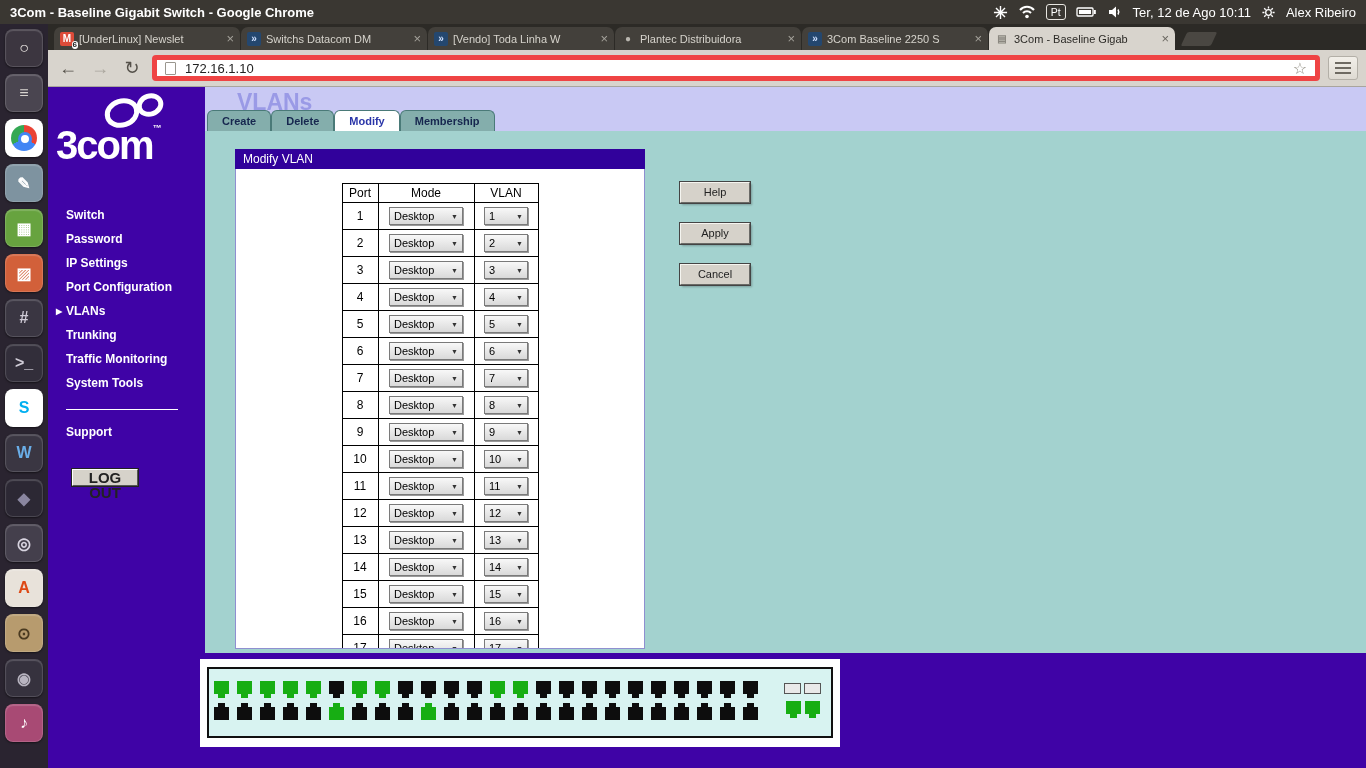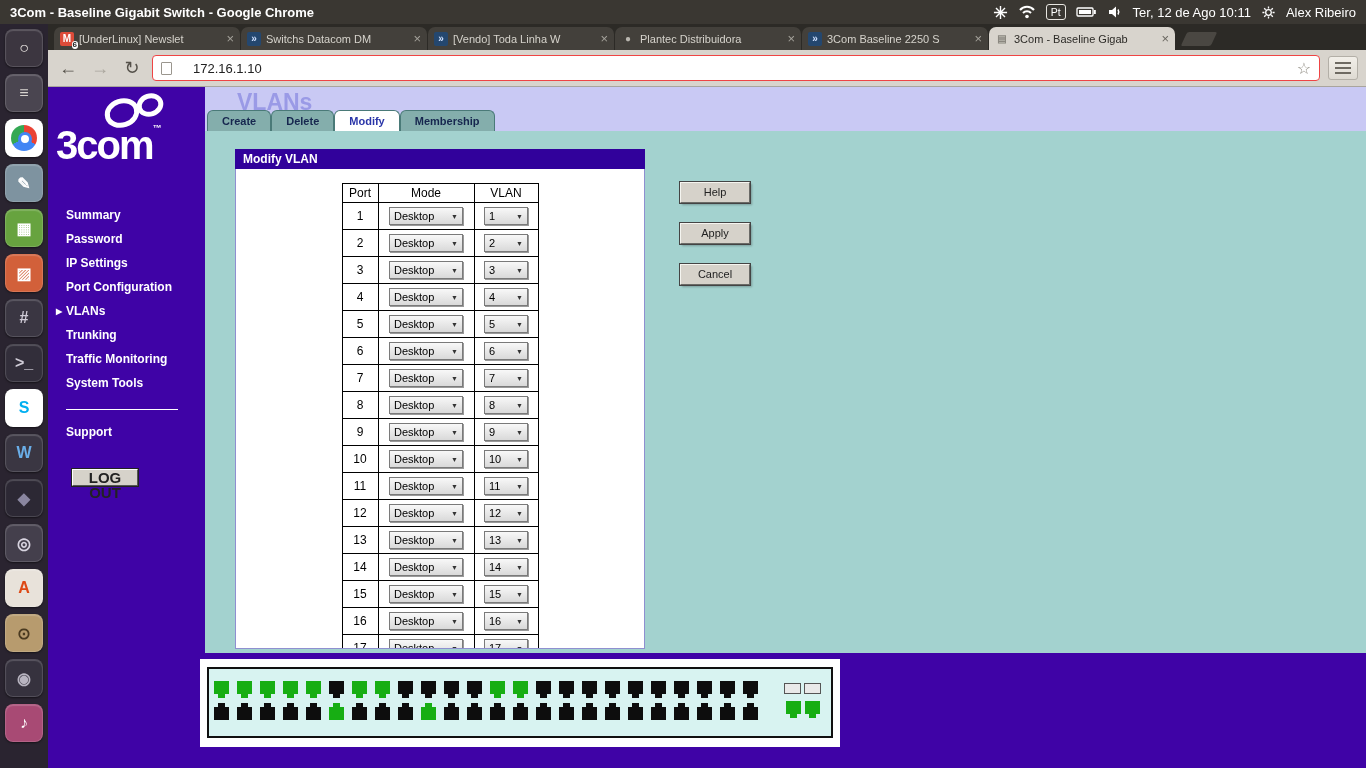--- a/index.html
+++ b/index.html
@@ -42,22 +42,22 @@
   .tclose{font-size:13px;color:#a5a29b;line-height:13px;flex:0 0 auto;}
   .tab.active .tclose{color:#6a6760;}
   .newtab{width:30px;height:14px;background:#4a4742;margin-left:8px;margin-bottom:4px;
           transform:skewX(-25deg);border-radius:2px;}
 
   .toolbar{position:absolute;left:0;top:26px;width:1318px;height:37px;background:#d8d4cd;
            border-bottom:1px solid #a9a59d;display:flex;align-items:center;padding:0 8px;gap:8px;}
   .navbtn{width:24px;height:24px;display:flex;align-items:center;justify-content:center;
           font-size:18px;color:#55514a;}
   .navbtn.disabled{color:#aaa69d;}
-  .urlbox{flex:1;height:26px;background:#fff;border:1px solid #ef4444;border-radius:4px;
-          display:flex;align-items:center;padding:0 8px;gap:21px;}
+  .urlbox{flex:1;height:26px;background:#fff;border:5px solid #ef4444;border-radius:4px;
+          display:flex;align-items:center;padding:0 8px;gap:9px;}
   .page-ico{width:11px;height:13px;border:1.5px solid #9a968e;border-radius:1px;}
   .urltext{font-size:13px;color:#222;flex:1;}
   .star{font-size:16px;color:#8d897f;}
   .menubtn{width:30px;height:24px;border:1px solid #b3afa7;border-radius:3px;
            background:linear-gradient(#f2efe9,#dedad2);display:flex;flex-direction:column;
            align-items:center;justify-content:center;gap:3px;}
   .menubtn i{display:block;width:16px;height:2px;background:#6e6a62;}
 
   
   .page{position:absolute;left:0;top:63px;width:1318px;height:681px;background:#a3d2cf;}
@@ -79,21 +79,21 @@
   .main{position:absolute;left:157px;top:0;width:1161px;height:566px;background:#a3d2cf;}
   .lavender{position:absolute;left:0;top:0;width:1161px;height:44px;background:#c9c9f4;}
   .vlans-title{position:absolute;left:32px;top:2px;font-size:23px;font-weight:bold;color:#9a9ae6;}
   .pagetabs{position:absolute;left:2px;top:23px;display:flex;gap:0;align-items:flex-end;}
   .ptab{height:21px;padding:0 14px;display:flex;align-items:center;font-size:11px;font-weight:bold;
         background:#84aeac;color:#16264e;border:1px solid #4a7a78;border-bottom:none;
         border-radius:6px 6px 0 0;}
   .ptab.active{background:#fff;color:#2a35a8;}
 
   .panel-titlebar{position:absolute;left:30px;top:62px;width:410px;height:20px;background:#31019b;
-        color:#fff;font-size:12px;font-weight:bold;line-height:20px;padding-left:8px;}
+        color:#fff;font-size:12px;font-weight:normal;line-height:20px;padding-left:8px;}
   .panel{position:absolute;left:30px;top:82px;width:410px;height:480px;background:#fff;
         border:1px solid #8f8fd0;border-top:none;overflow:hidden;}
   .vtable{border-collapse:collapse;margin:14px auto 0;}
   .vtable th,.vtable td{border:1px solid #000;font-size:12px;text-align:center;color:#000;}
   .vtable th{height:19px;font-weight:normal;padding:0 6px;}
   .vtable td{height:27px;}
   .col-port{width:36px;} .col-mode{width:96px;} .col-vlan{width:64px;}
   .dropdown{display:inline-flex;align-items:center;justify-content:space-between;
         border:1px solid #7a7a7a;background:linear-gradient(#f8f8f8,#d9d9d9);
         height:18px;padding:0 4px;font-size:11px;gap:8px;box-shadow:1px 1px 0 #9a9a9a;}
@@ -232,21 +232,21 @@
     <div class="page">
 
       <div class="sidebar">
         <svg class="logo-rings" width="92" height="40" viewBox="0 0 92 40">
           <ellipse cx="34" cy="22" rx="15" ry="12" fill="none" stroke="#fff" stroke-width="5" transform="rotate(-18 34 22)"></ellipse>
           <ellipse cx="62" cy="14" rx="11" ry="9" fill="none" stroke="#fff" stroke-width="5" transform="rotate(-18 62 14)"></ellipse>
         </svg>
         <div class="logo-text"><span>3com</span><span class="logo-tm">™</span></div>
         <div class="nav" id="sidenav">
             <div class="nav-item">
-              <span>Summary</span>
+              <span>Switch</span>
             </div>
             <div class="nav-item">
               <span>Password</span>
             </div>
             <div class="nav-item">
               <span>IP Settings</span>
             </div>
             <div class="nav-item">
               <span>Port Configuration</span>
             </div>

